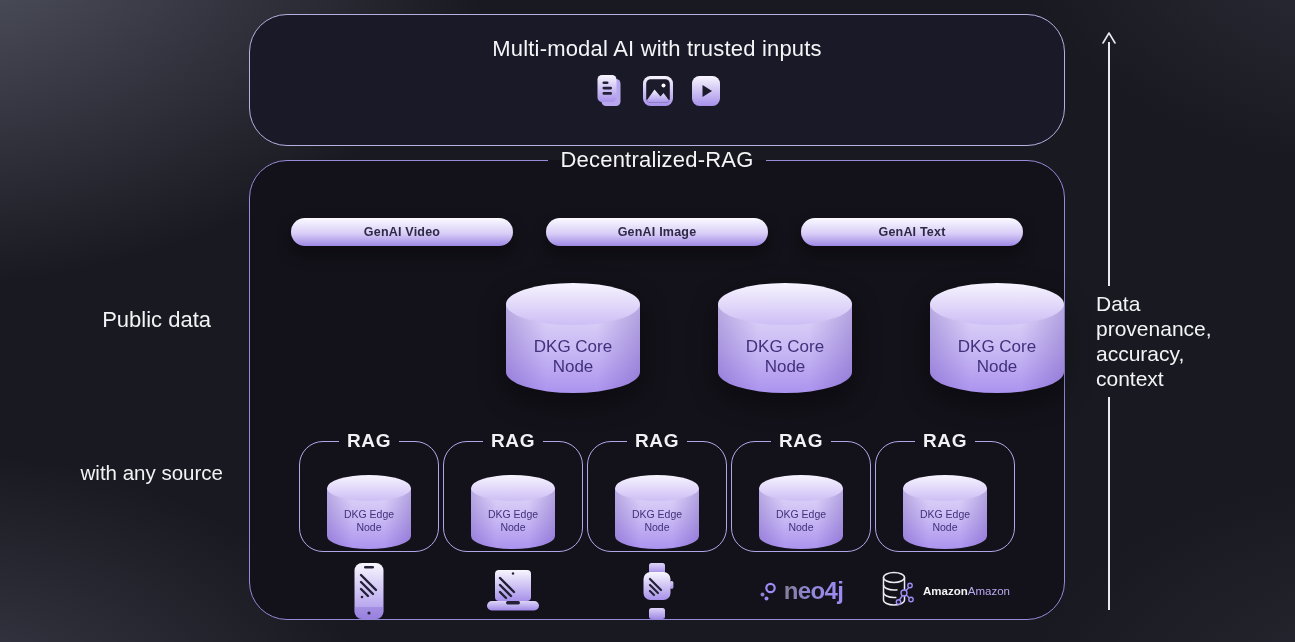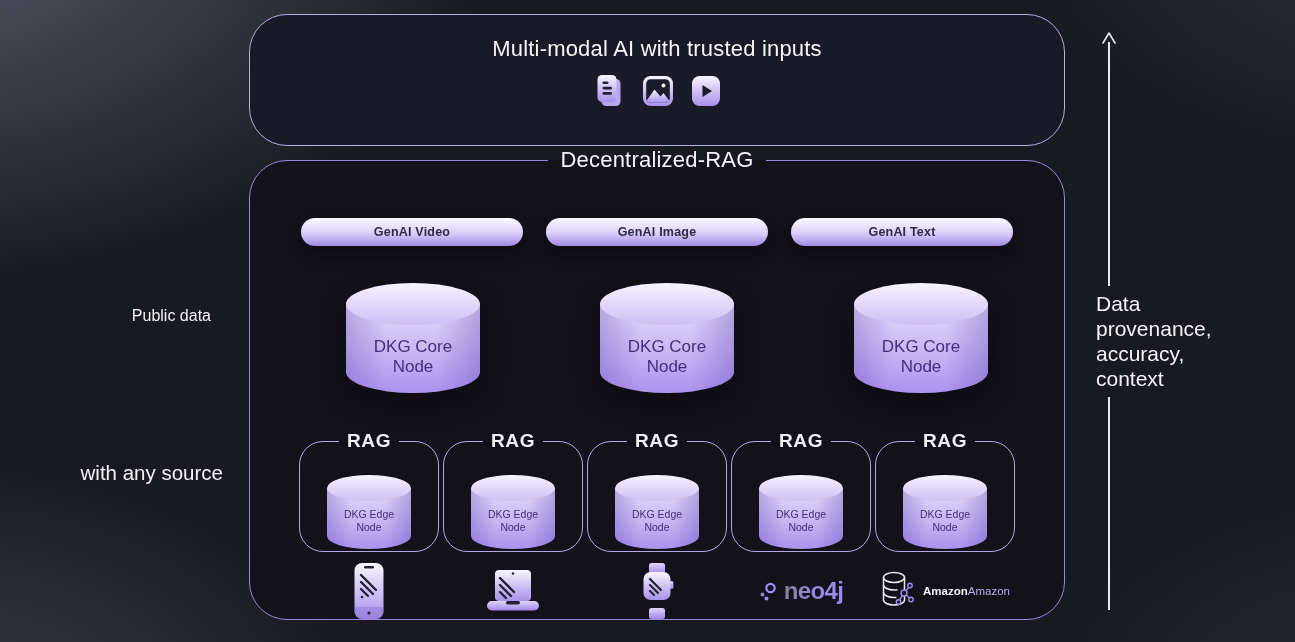--- a/index.html
+++ b/index.html
@@ -30,21 +30,21 @@
   .rag-panel {
     position:absolute; left:249px; top:147px; width:816px; height:473px;
     border:1.5px solid #978ada; border-radius:38px; background:#131119; padding:0;
   }
   .rag-panel-legend {
     margin:0 auto; padding:0 13px; font-size:22px; line-height:26px; font-weight:500;
     color:#f5f5f8; letter-spacing:0.2px;text-align:right;
   }
 
   .pills-row { position:absolute; left:0; top:45px; width:100%;
-    display:flex; justify-content:center; gap:23px; }
+    display:flex; justify-content:center; gap:33px; }
   .pill {
     width:222px; height:28px; border-radius:14px;
     background:linear-gradient(180deg,#fbfaff 0%, #d9cef7 55%, #9f88e5 100%);
     display:flex; align-items:center; justify-content:center;
     box-shadow:0 8px 16px rgba(0,0,0,0.35);
   }
   .pill span { font-size:12.5px; font-weight:700; color:#2e2a46; letter-spacing:0.2px; }
 
   
   .cyl { position:relative; }
@@ -64,22 +64,22 @@
   .cyl-core .cyl-body { top:21px; bottom:0; border-radius:0 0 67px 67px / 0 0 21px 21px; }
   .cyl-core .cyl-label { top:54px; font-size:17px; line-height:1.18; }
   .cyl-core .cyl-label span { width:88px; }
 
   .cyl-edge { width:84px; height:74px; }
   .cyl-edge .cyl-top { height:26px; }
   .cyl-edge .cyl-body { top:13px; bottom:0; border-radius:0 0 42px 42px / 0 0 13px 13px; }
   .cyl-edge .cyl-label { top:33px; font-size:10.5px; line-height:1.25; }
   .cyl-edge .cyl-label span { width:62px; }
 
-  .core-row { position:absolute; left:10px; top:110px; width:100%;
-    display:flex; justify-content:center; gap:120px; }
+  .core-row { position:absolute; left:0; top:110px; width:100%;
+    display:flex; justify-content:flex-end; gap:78px; }
 
   
   .rag-row { position:absolute; left:0; top:259px; width:100%;
     display:flex; justify-content:center; gap:4px; }
   .rag-group {
     width:140px; height:120px; border:1.5px solid #b0a7e8; border-radius:24px;
     background:transparent; padding:0;
   }
   .rag-group legend {
     margin:12px auto; padding:0 8px; font-size:19px; line-height:18px; font-weight:700;
@@ -95,21 +95,21 @@
     font-size:24px; font-weight:700; letter-spacing:-0.6px;
     background:linear-gradient(90deg,#837e9a 0%, #9287d8 45%, #9c8cf4 100%);
     -webkit-background-clip:text; background-clip:text; color:transparent;
   }
   .neptune-text { display:flex; flex-direction:row; justify-content:center; line-height:1.25; }
   .neptune-line1 { font-size:11.5px; font-weight:700; color:#f3f3f6; }
   .neptune-line2 { font-size:11.5px; font-weight:400; color:#b9aaf0; }
 
   
   .public-label { position:absolute; left:0; top:307px; width:211px; text-align:right;
-    font-size:16px; color:#f3f3f6; }
+    font-size:22px; color:#f3f3f6; }
   .private-label { position:absolute; left:0; top:456px; width:223px; text-align:right;
     font-size:20.5px; line-height:33px; color:#f3f3f6; }
 
   
   .arrow-head { position:absolute; left:1102px; top:32px; }
   .arrow-seg-top { position:absolute; left:1108px; top:42px; width:1.5px; height:244px; background:#e9e9f0; }
   .arrow-seg-bottom { position:absolute; left:1108px; top:397px; width:1.5px; height:213px; background:#e9e9f0; }
   .annotation-text { position:absolute; left:1096px; top:291px; font-size:21px; line-height:25px;
     color:#f3f3f6; font-weight:500; }
 </style>

